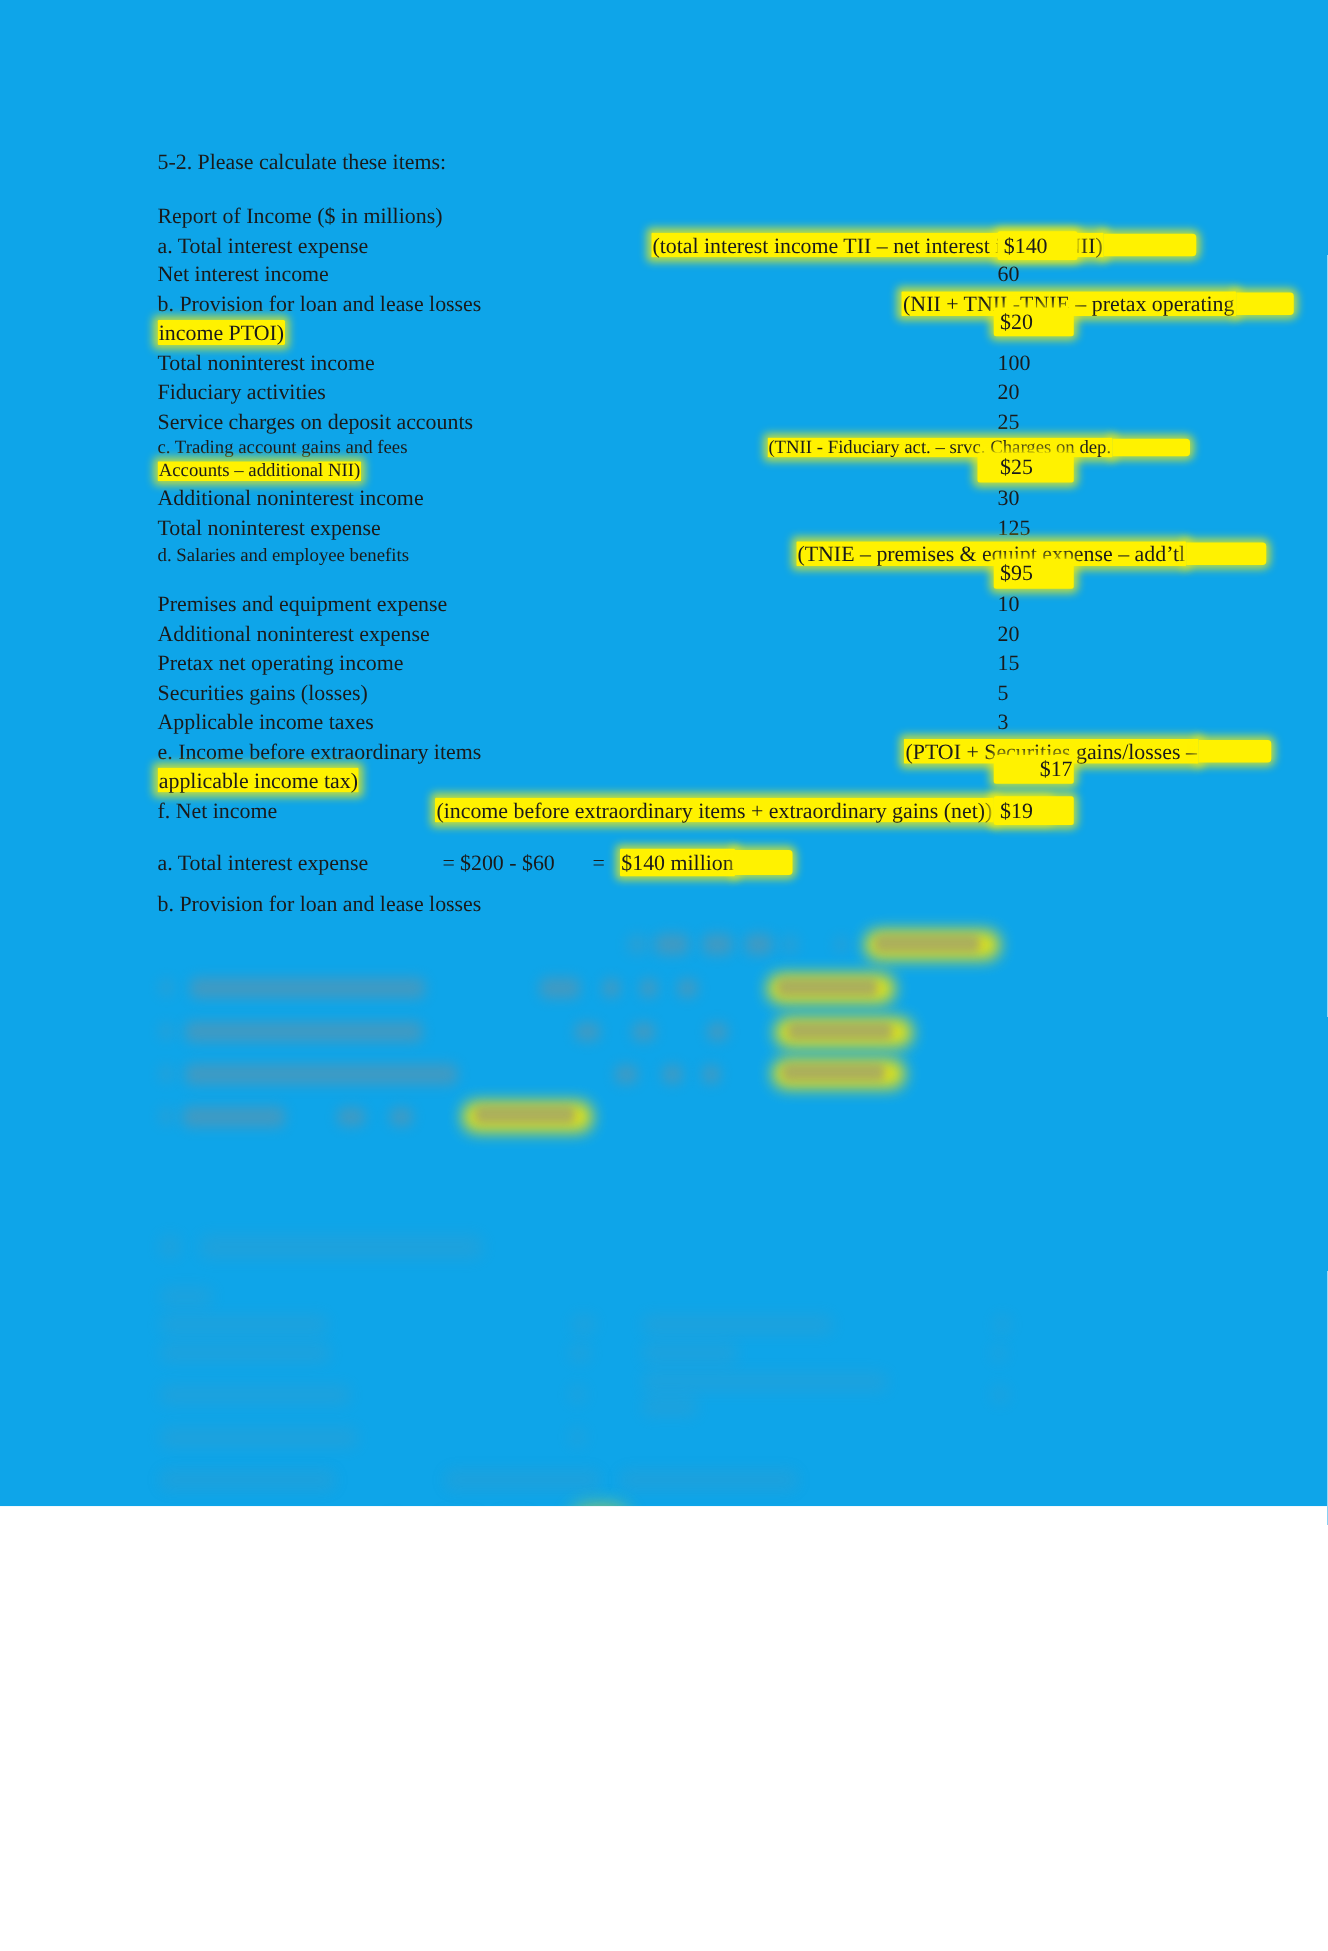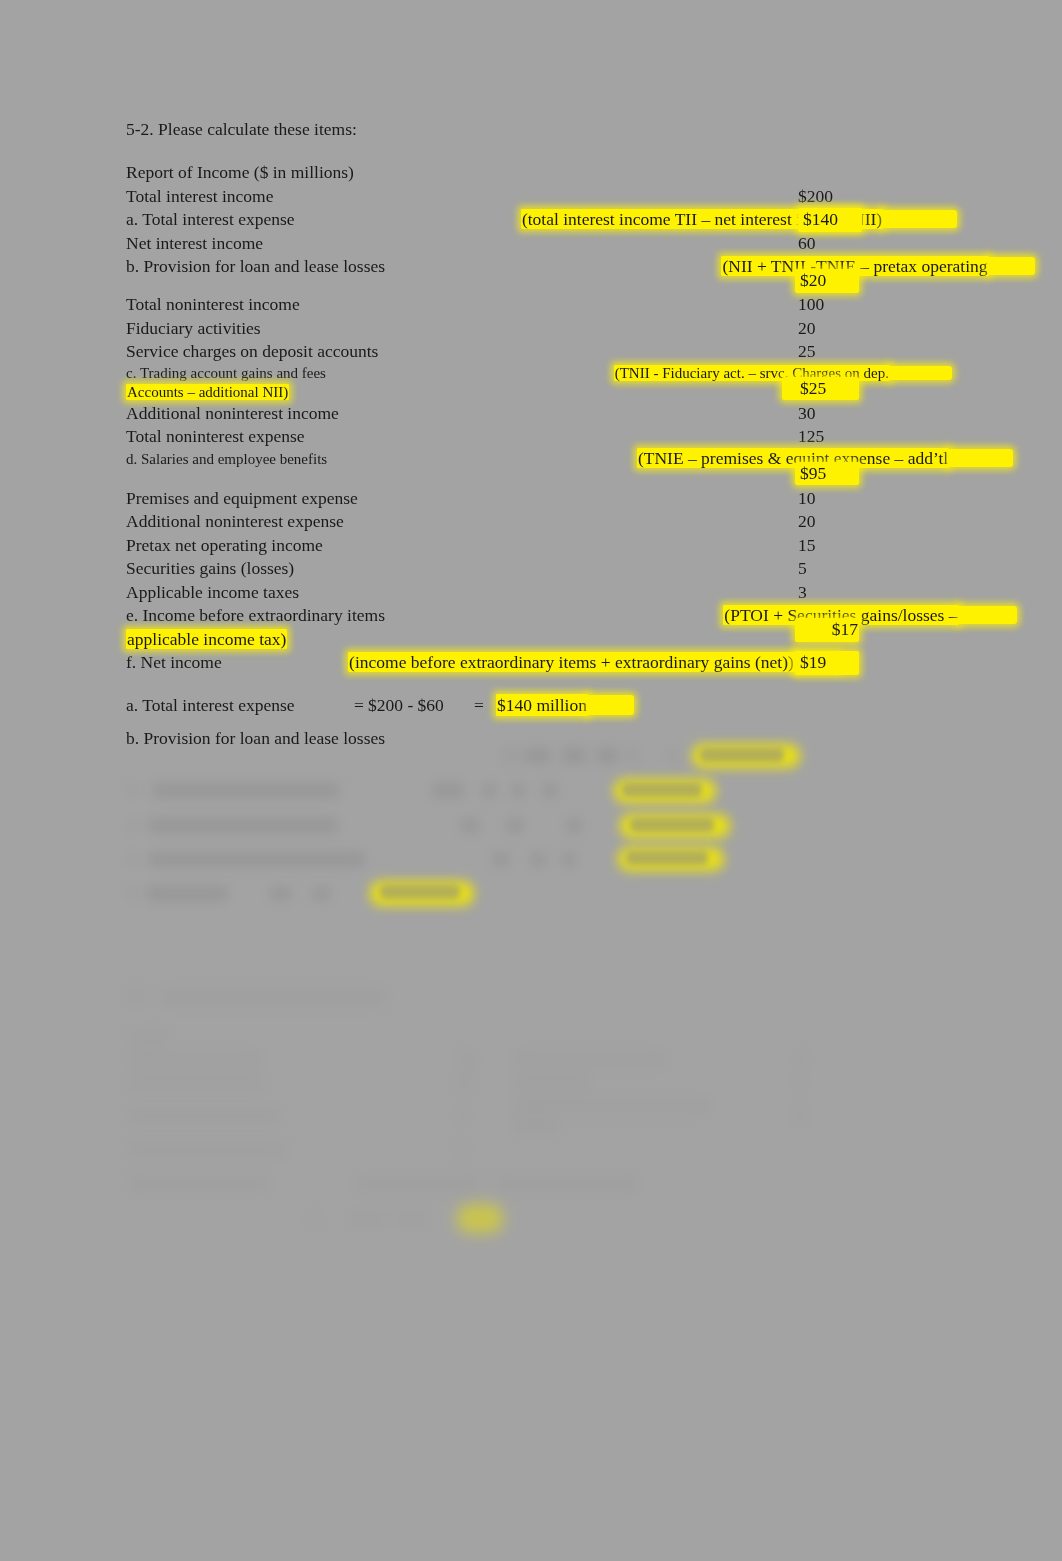--- a/index.html
+++ b/index.html
@@ -9,22 +9,22 @@
     background: #ffffff;
   }
   body {
     font-family: "Liberation Serif", "DejaVu Serif", serif;
     color: #1a1a1a;
     -webkit-font-smoothing: antialiased;
   }
   .page {
     position: relative;
     width: 1062px;
-    height: 1561px;
-    background: #a3a3a3;
+    height: 1205px;
+    background: #0ea5e9;
     overflow: hidden;
   }
   .content {
     position: absolute;
     left: 126px;
     top: 118px;
     width: 730px;
   }
 
   
@@ -168,39 +168,36 @@
 <div class="page">
 
   <div class="content">
 
     <div class="q-title">5-2. Please calculate these items:</div>
 
     <div class="section-head">Report of Income ($ in millions)</div>
 
     <div class="stmt">
 
-      <div class="row">
-        <span class="label">Total interest income</span>
-        <span class="value">$200</span>
-      </div>
 
       <div class="row">
         <span class="label">a. Total interest expense</span>
         <span class="note hl-wide hl" style="left:222px; --trail:74px;">(total interest income TII – net interest income NII)</span>
         <span class="value hl-pad" style="right:-6px; padding-left:5px;">$140</span>
       </div>
 
       <div class="row">
         <span class="label">Net interest income</span>
         <span class="value">60</span>
       </div>
 
       <div class="row tall">
         <span class="label">b. Provision for loan and lease losses</span>
         <span class="note hl-wide hl" style="left:332px; --trail:46px;">(NII + TNII -TNIE – pretax operating</span>
+        <span class="wrap2"><span class="hl">income PTOI)</span></span>
         <span class="value hl-pad" style="right:-3px; padding-left:5px;">$20</span>
       </div>
 
       <div class="row">
         <span class="label">Total noninterest income</span>
         <span class="value">100</span>
       </div>
 
       <div class="row">
         <span class="label">Fiduciary activities</span>

